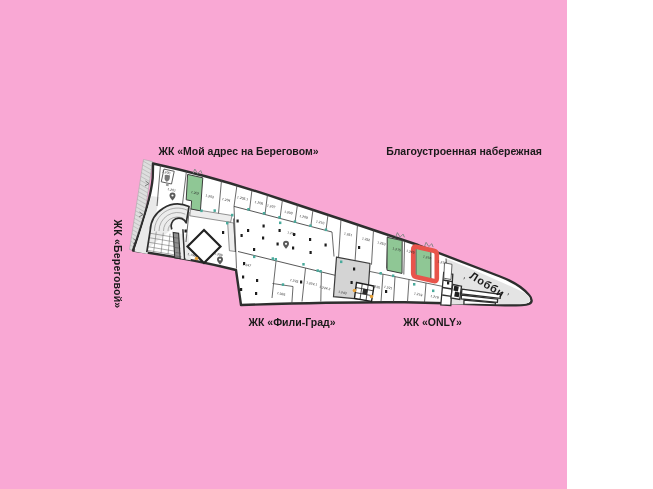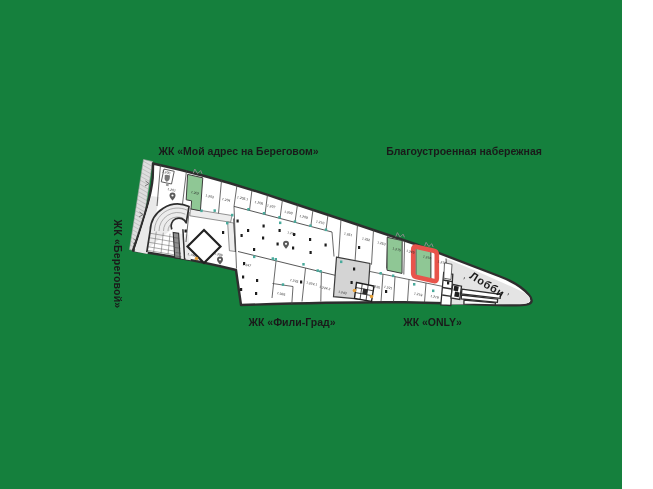--- a/index.html
+++ b/index.html
@@ -1,16 +1,16 @@
 <!DOCTYPE html>
 <html><head>
 <meta charset="utf-8">
 <style>
   html,body{margin:0;padding:0;background:#fff;}
-  .wrap{width:622px;height:489px;position:relative;background:#15803d;overflow:hidden;}
+  .wrap{width:567px;height:489px;position:relative;background:#f9a8d4;overflow:hidden;}
   text{font-family:"Liberation Sans",sans-serif;}
   .big{font-weight:bold;font-size:10.5px;fill:#1a1a1a;}
   .tiny{font-size:3.4px;fill:#2a2a2a;}
 </style>
 </head>
 <body>
 <div class="wrap">
 <svg width="653" height="489" viewBox="0 0 653 489" xmlns="http://www.w3.org/2000/svg">
   <defs>
     <pattern id="hatch" width="3.6" height="3.6" patternTransform="rotate(-60)" patternUnits="userSpaceOnUse">

